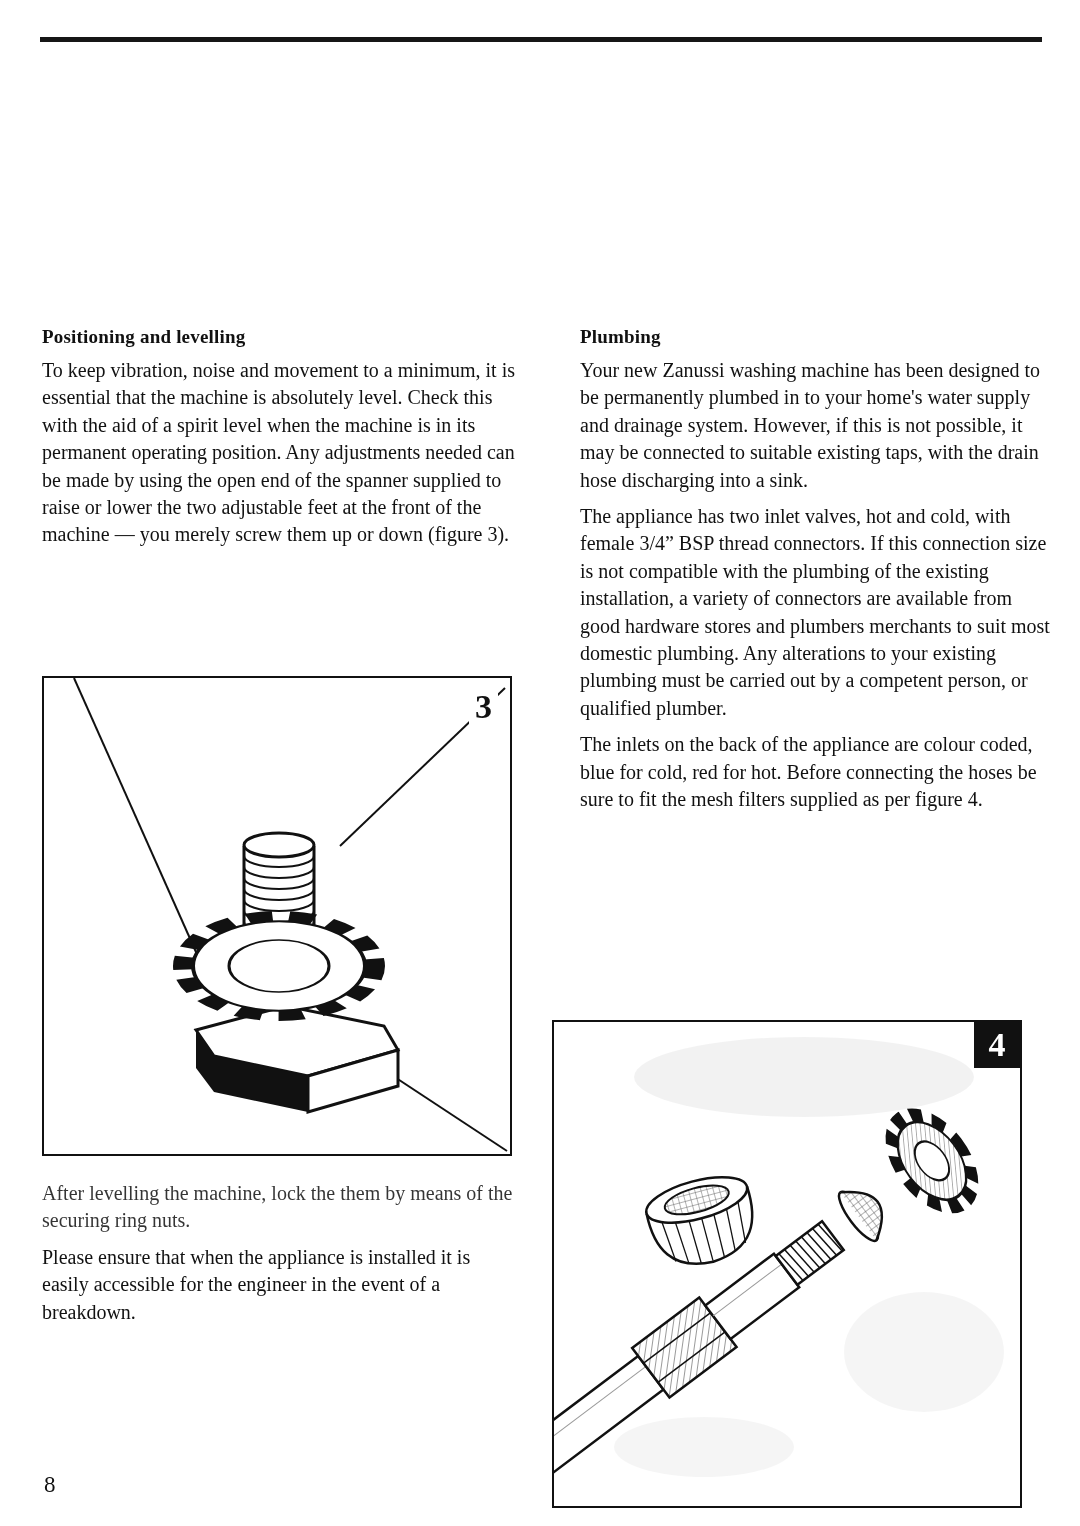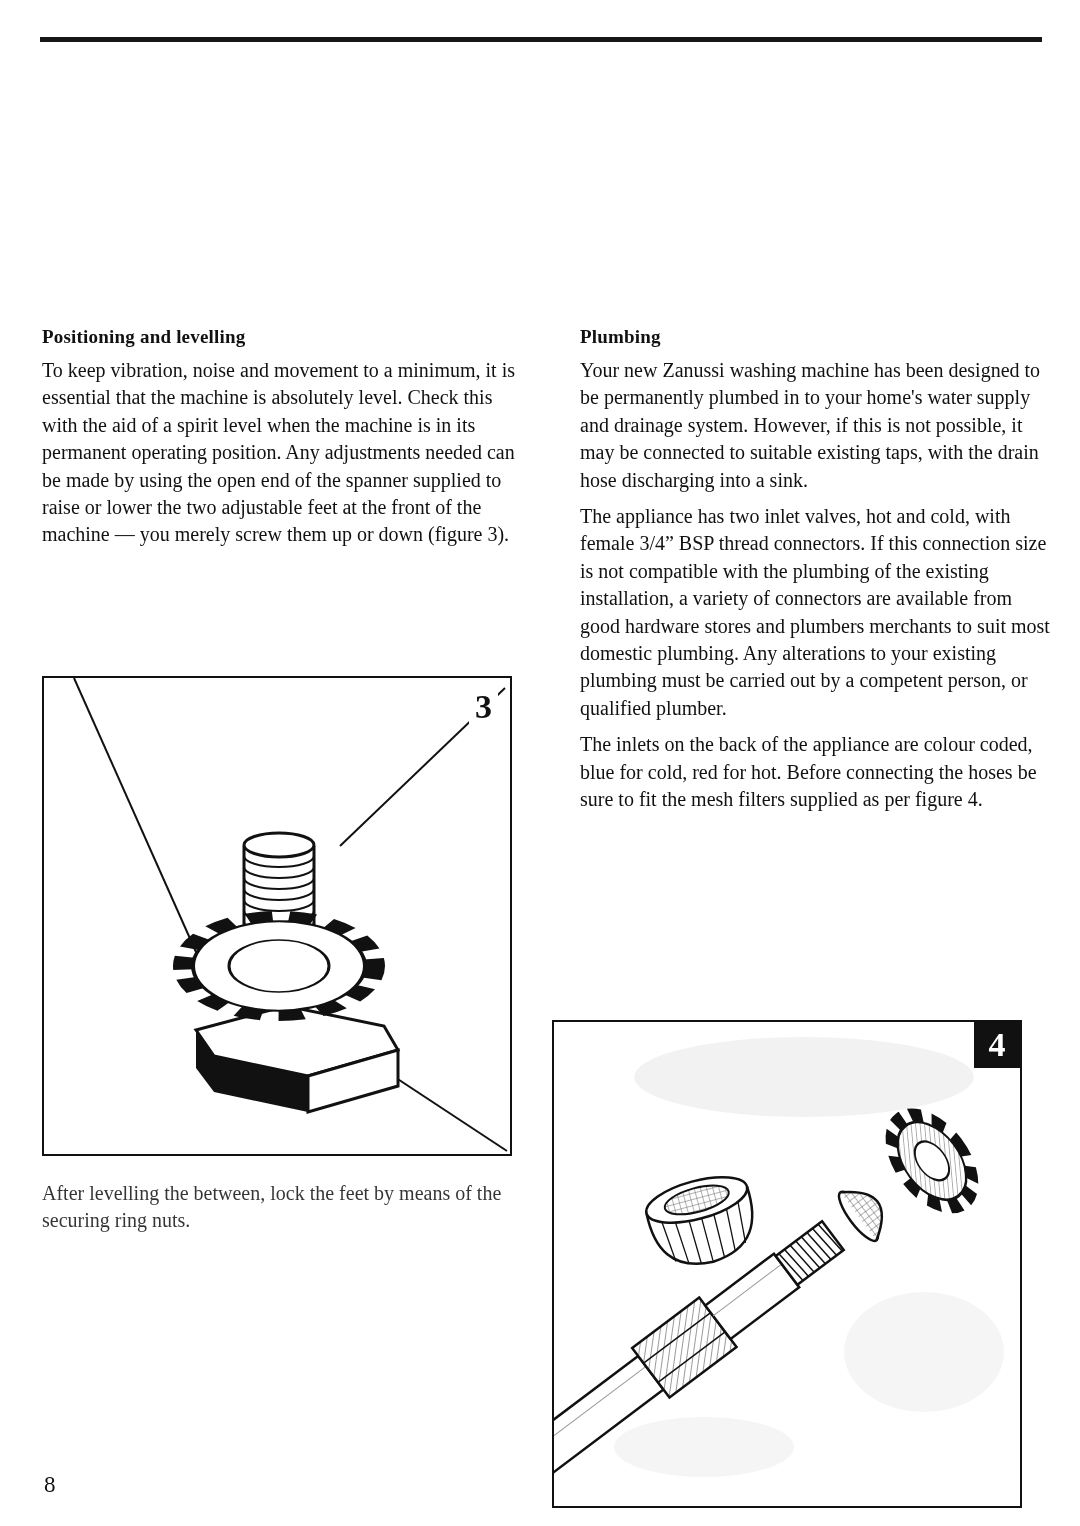--- a/index.html
+++ b/index.html
@@ -66,21 +66,22 @@
         <circle r="86" fill="#fff" stroke="#111" stroke-width="4"></circle>
         <circle r="96" fill="none" stroke="#111" stroke-width="20" stroke-dasharray="25 17"></circle>
         <circle r="50" fill="none" stroke="#111" stroke-width="3"></circle>
       </g>
     </g>
   </svg>
   <div class="fig-label" id="fig3-label">3</div>
 </div>
 
 <div class="block block-left-bot">
-  <p class="faded">After levelling the between, lock the feet by means of the securing ring nuts.</p>
+  <p class="faded">After levelling the machine, lock the them by means of the securing ring nuts.</p>
+  <p>Please ensure that when the appliance is installed it is easily accessible for the engineer in the event of a breakdown.</p>
 </div>
 
 <div class="block block-right">
   <h2>Plumbing</h2>
   <p>Your new Zanussi washing machine has been designed to be permanently plumbed in to your home's water supply and drainage system. However, if this is not possible, it may be connected to suitable existing taps, with the drain hose discharging into a sink.</p>
   <p>The appliance has two inlet valves, hot and cold, with female 3/4” BSP thread connectors. If this connection size is not compatible with the plumbing of the existing installation, a variety of connectors are available from good hardware stores and plumbers merchants to suit most domestic plumbing. Any alterations to your existing plumbing must be carried out by a competent person, or qualified plumber.</p>
   <p>The inlets on the back of the appliance are colour coded, blue for cold, red for hot. Before connecting the hoses be sure to fit the mesh filters supplied as per figure 4.</p>
 </div>
 
 <div class="figure" id="figure-4">

